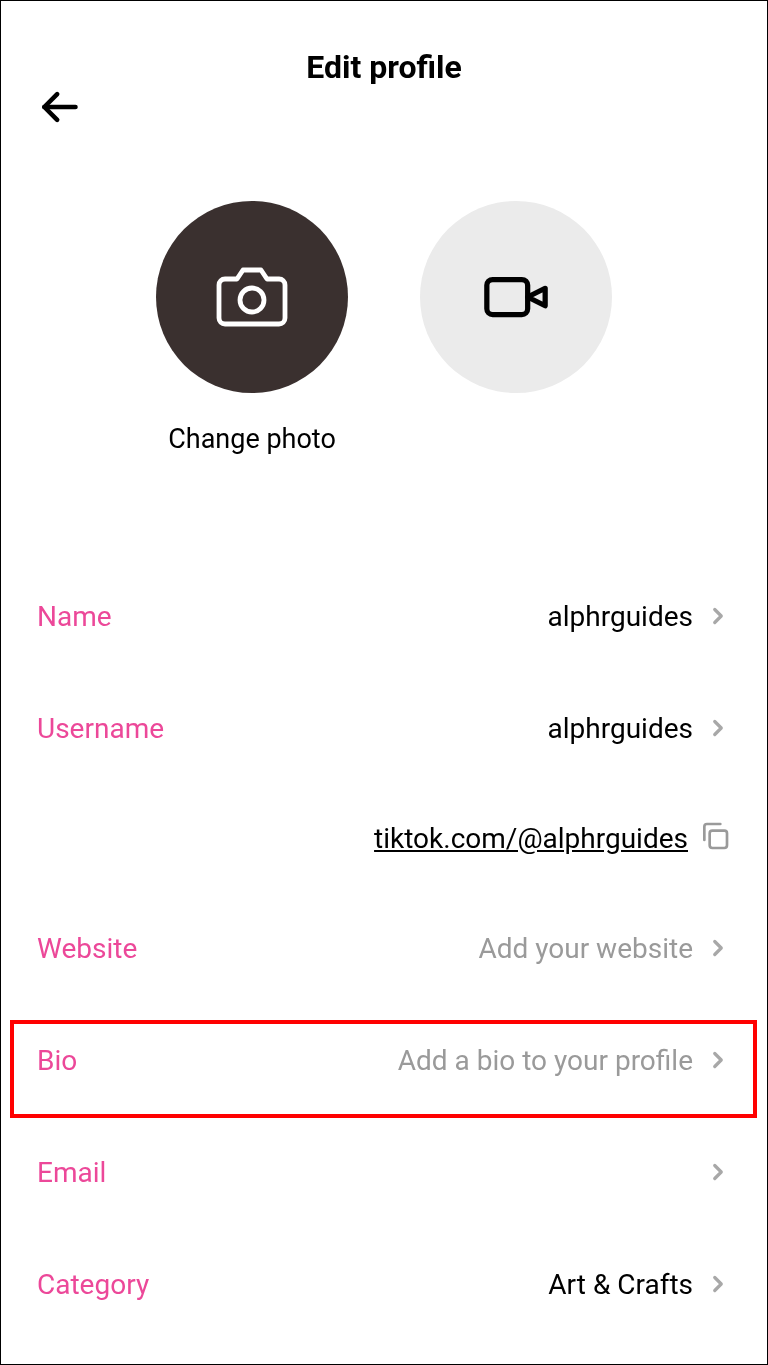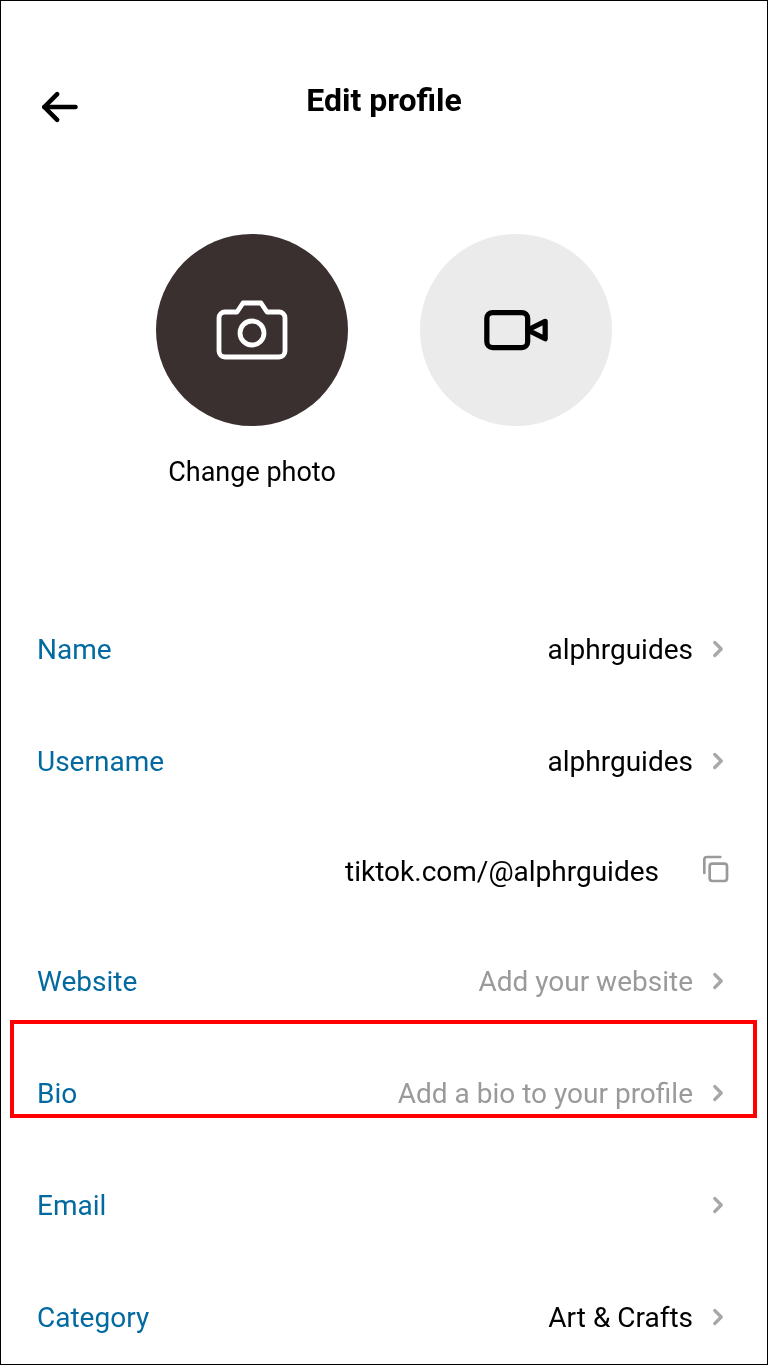--- a/index.html
+++ b/index.html
@@ -11,21 +11,21 @@
       font-family: -apple-system, BlinkMacSystemFont, "Segoe UI", Roboto, Helvetica, Arial, sans-serif;
       background: #fff;
       width: 768px;
       height: 1365px;
       border: 1px solid #000;
       position: relative;
     }
     .header {
       display: flex;
       align-items: center;
-      padding: 80px 36px 20px 36px;
+      padding: 47px 36px 20px 36px;
       position: relative;
     }
     .back-btn {
       position: absolute;
       left: 36px;
       top: 84px;
       cursor: pointer;
     }
     .header-title {
       font-size: 32px;
@@ -72,21 +72,21 @@
     .field-row {
       display: flex;
       align-items: center;
       justify-content: space-between;
       height: 112px;
       cursor: pointer;
       position: relative;
     }
     .field-label {
       font-size: 28px;
-      color: #0369a1;
+      color: #ec4899;
     }
     .field-value-wrap {
       display: flex;
       align-items: center;
       gap: 12px;
     }
     .field-value {
       font-size: 28px;
       color: #000;
     }
@@ -94,21 +94,22 @@
       color: #9a9a9a;
     }
     .chevron {
       color: #a8a8a8;
     }
     .url-row {
       display: flex;
       align-items: center;
       justify-content: flex-end;
       height: 108px;
-      gap: 40px;
+      gap: 11px;
+      text-decoration: underline;
     }
     .url-text {
       font-size: 28px;
       color: #000;
     }
     .copy-icon {
       color: #9a9a9a;
       cursor: pointer;
     }
     .highlight-box {

